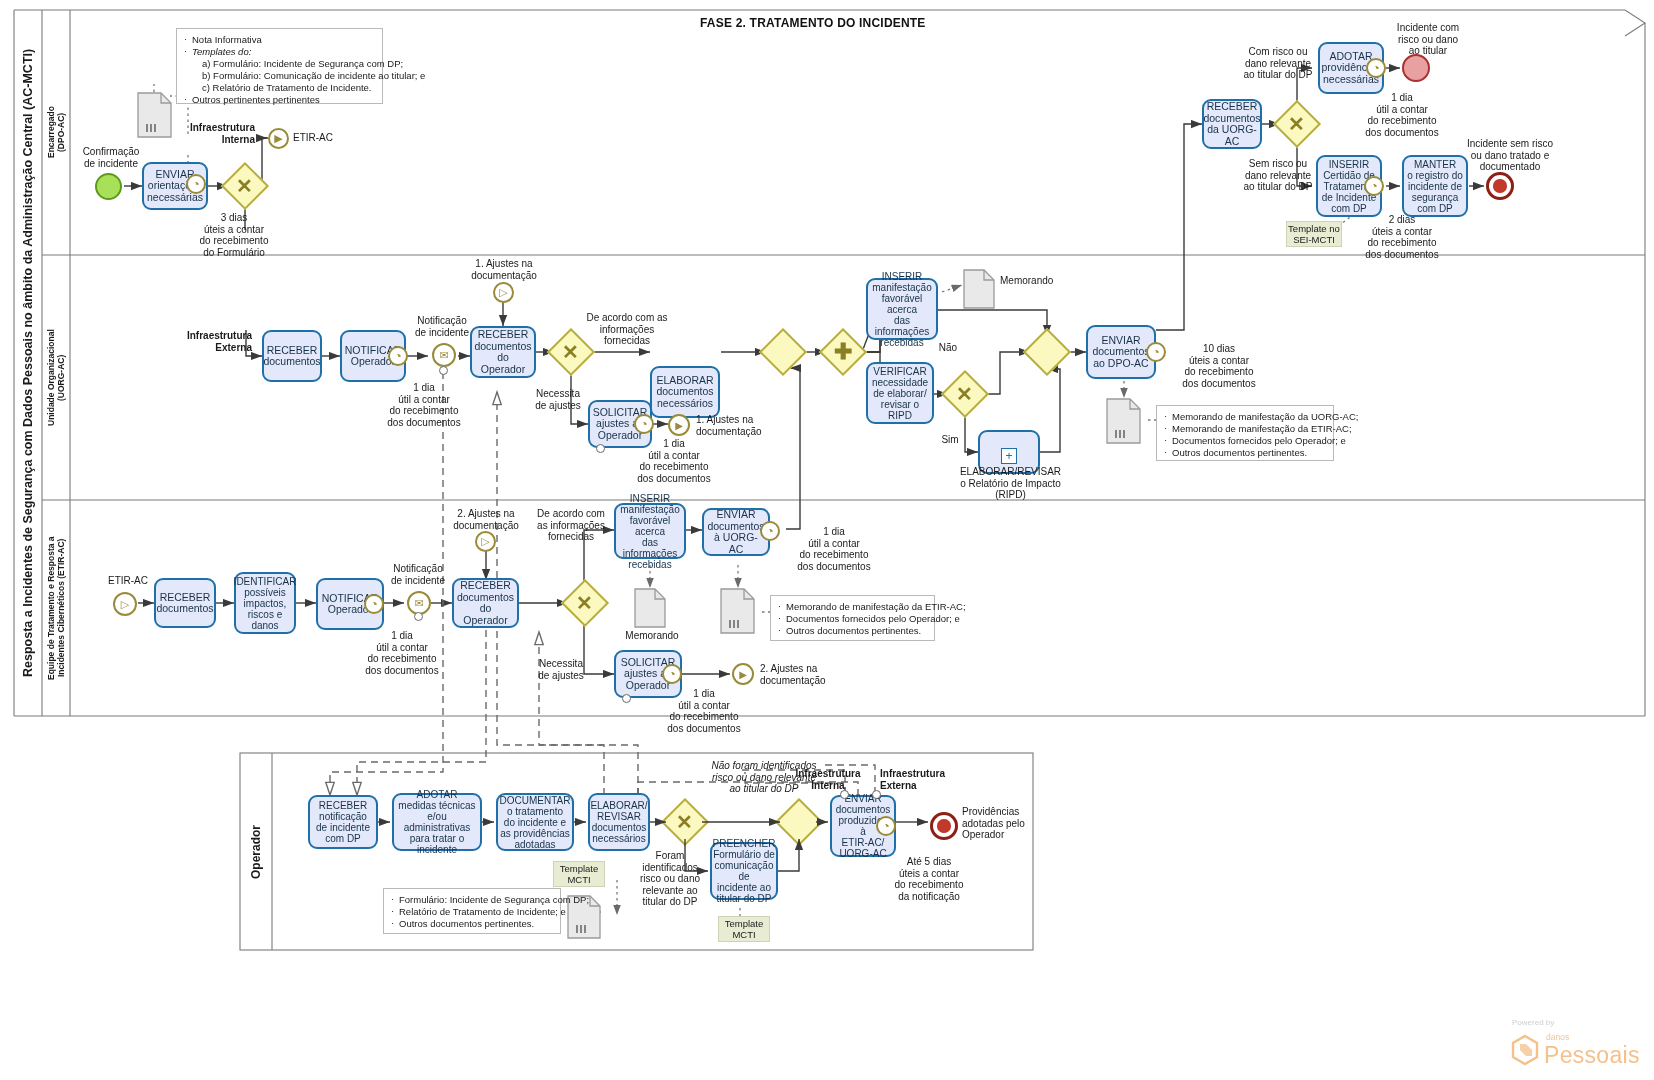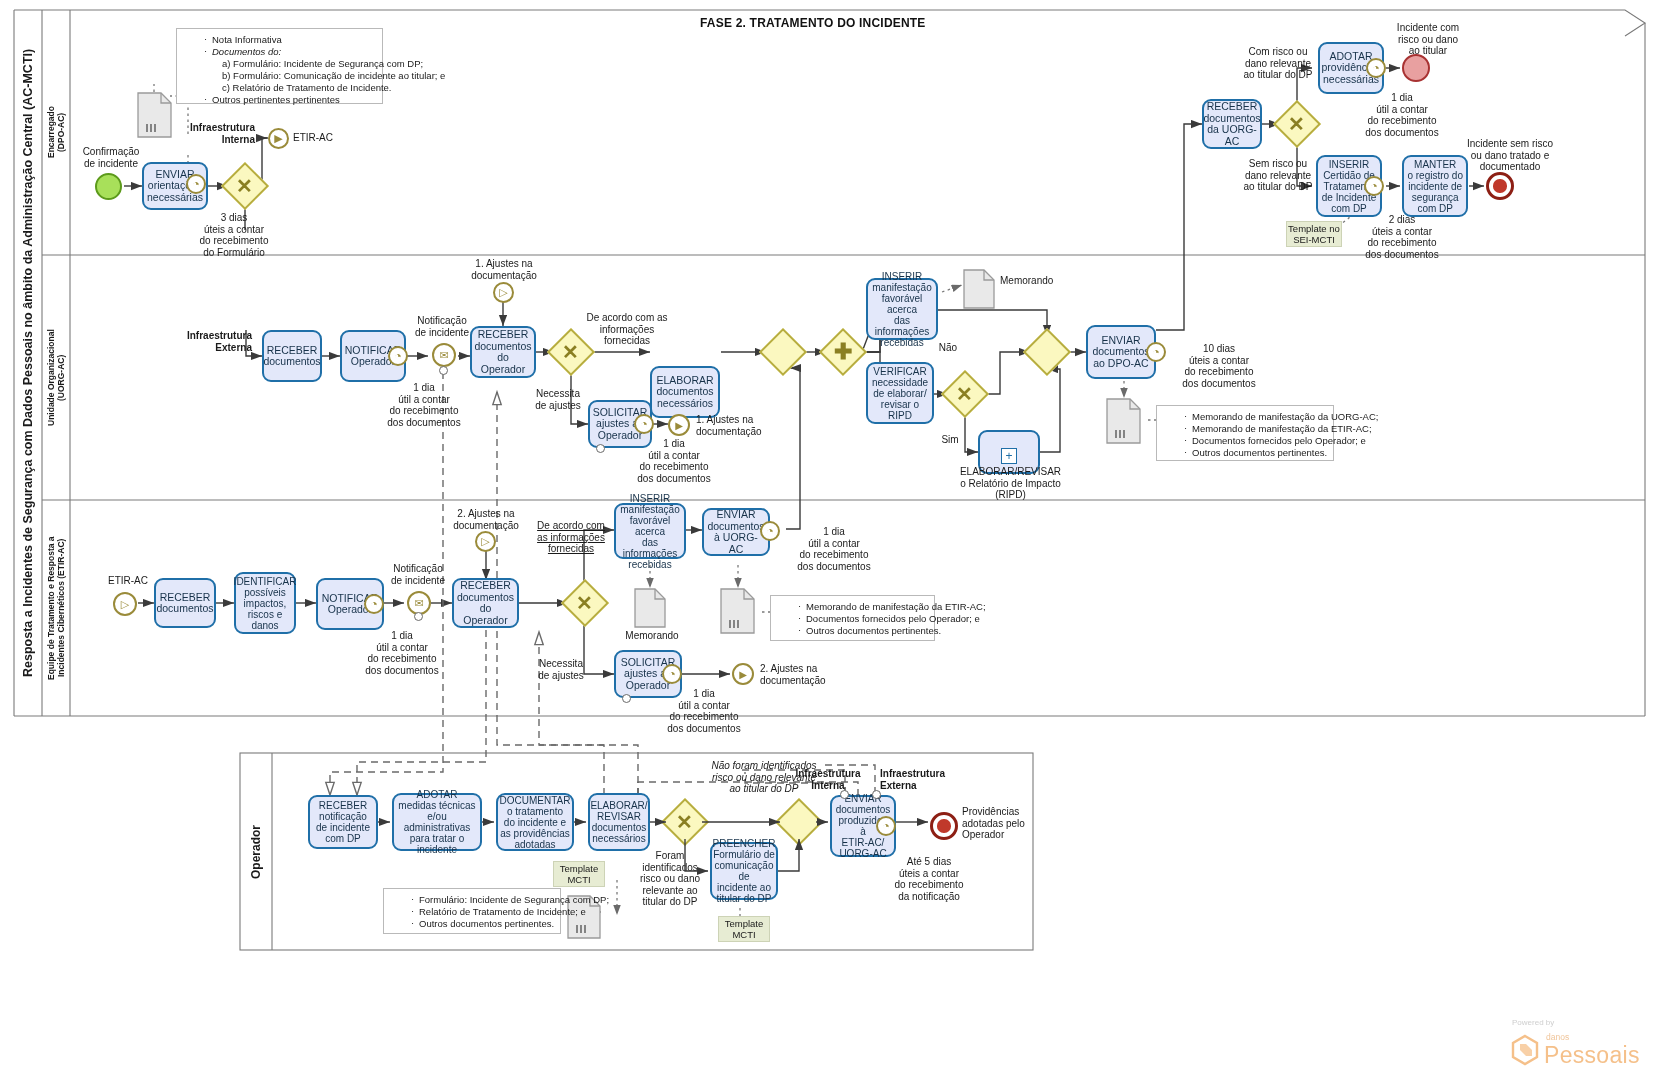--- a/index.html
+++ b/index.html
@@ -28,21 +28,21 @@
   .lbl{position:absolute;font-size:10px;line-height:11.5px;color:#1a1a1a;text-align:center;}
   .lbl.left{text-align:left;}
   .lbl.right{text-align:right;}
   .lbl.bold{font-weight:bold;}
   
   .doc{position:absolute;}
   
   .annot{position:absolute;border:1px solid #b9b9b9;background:#fff;font-size:9.5px;
          line-height:12px;color:#1a1a1a;padding:5px 7px;box-sizing:border-box;}
   .annot ul{margin:0;padding:0;list-style:none;}
-  .annot li{position:relative;padding-left:8px;white-space:nowrap;margin-left:20px;}
+  .annot li{position:relative;padding-left:8px;white-space:nowrap;}
   .annot li:before{content:"·";position:absolute;left:0;top:-1px;}
   .annot li.sub{padding-left:18px;}
   .annot li.sub:before{content:"";}
   .annot .ital{font-style:italic;}
   
   .tmpl{position:absolute;background:#e7ecd3;border:1px solid #cdd3b6;font-size:9.5px;
         line-height:11px;text-align:center;color:#1a1a1a;display:flex;align-items:center;
         justify-content:center;box-sizing:border-box;}
   
   .poolTitle{position:absolute;writing-mode:vertical-rl;transform:rotate(180deg);
@@ -228,21 +228,21 @@
     <g stroke="#6a6a6a" stroke-width="1.6">
           <line x1="10" y1="32" x2="10" y2="40"></line>
           <line x1="14" y1="32" x2="14" y2="40"></line>
           <line x1="18" y1="32" x2="18" y2="40"></line>
         </g>
       </svg>
   </div>
   <div class="annot" style="left:176px;top:28px;width:207px;height:76px;">
     <ul>
       <li>Nota Informativa</li>
-      <li><span class="ital">Documentos do:</span></li>
+      <li><span class="ital">Templates do:</span></li>
       <li class="sub">a) Formulário: Incidente de Segurança com DP;</li>
       <li class="sub">b) Formulário: Comunicação de incidente ao titular; e</li>
       <li class="sub">c) Relatório de Tratamento de Incidente.</li>
       <li>Outros pertinentes pertinentes</li>
     </ul>
   </div>
 
   <div class="node task" style="left:1202px;top:99px;width:60px;height:50px;">
     <span class="nl">RECEBER<br>documentos<br>da UORG-AC</span>
   </div>
@@ -271,21 +271,21 @@
   <div class="node task small" style="left:1316px;top:155px;width:66px;height:62px;">
     <span class="nl">INSERIR<br>Certidão de<br>Tratamento<br>de Incidente<br>com DP</span>
   </div>
   <div class="node ev ev-link-throw" style="left:1364px;top:176px;width:20px;height:20px;font-size:12px;color:#9a8b3a;">◔</div>
   <div class="lbl" style="left:1352px;top:214px;width:100px;">
     <span class="nl">2 dias<br>úteis a contar<br>do recebimento<br>dos documentos</span>
   </div>
   <div class="tmpl" style="left:1286px;top:221px;width:56px;height:26px;">
     <span class="nl">Template no<br>SEI-MCTI</span>
   </div>
-  <div class="node task small" style="left:1402px;top:155px;width:66px;height:62px;justify-content:flex-end;">
+  <div class="node task small" style="left:1402px;top:155px;width:66px;height:62px;">
     <span class="nl">MANTER<br>o registro do<br>incidente de<br>segurança<br>com DP</span>
   </div>
   <div class="node ev ev-end-dbl" style="left:1486px;top:172px;width:28px;height:28px;">
       <i></i>
     </div>
   <div class="lbl" style="left:1456px;top:138px;width:108px;">
     <span class="nl">Incidente sem risco<br>ou dano tratado e<br>documentado</span>
   </div>
 
   <div class="lbl bold right" style="left:180px;top:330px;width:72px;">
@@ -432,21 +432,21 @@
   <div class="node ev ev-link-throw" style="left:475px;top:531px;width:21px;height:21px;font-size:11px;color:#9a8b3a;">▷</div>
   <div class="lbl" style="left:437px;top:508px;width:98px;">
     <span class="nl">2. Ajustes na<br>documentação</span>
   </div>
   <div class="node task" style="left:452px;top:578px;width:67px;height:50px;">
     <span class="nl">RECEBER<br>documentos<br>do Operador</span>
   </div>
 
   <div class="node gw" style="left:568px;top:586px;"></div>
   <div class="gw-mark" style="left:576px;top:591px;font-size:20px;">✕</div>
-  <div class="lbl" style="left:525px;top:520px;width:92px;text-decoration:underline;">
+  <div class="lbl" style="left:525px;top:508px;width:92px;">
     <span class="nl">De acordo com<br>as informações<br>fornecidas</span>
   </div>
   <div class="lbl" style="left:530px;top:658px;width:62px;">
     <span class="nl">Necessita<br>de ajustes</span>
   </div>
 
   <div class="node task small" style="left:614px;top:503px;width:72px;height:56px;">
     <span class="nl">INSERIR<br>manifestação<br>favorável acerca<br>das informações<br>recebidas</span>
   </div>
   <div class="doc" style="left:634px;top:588px;">

